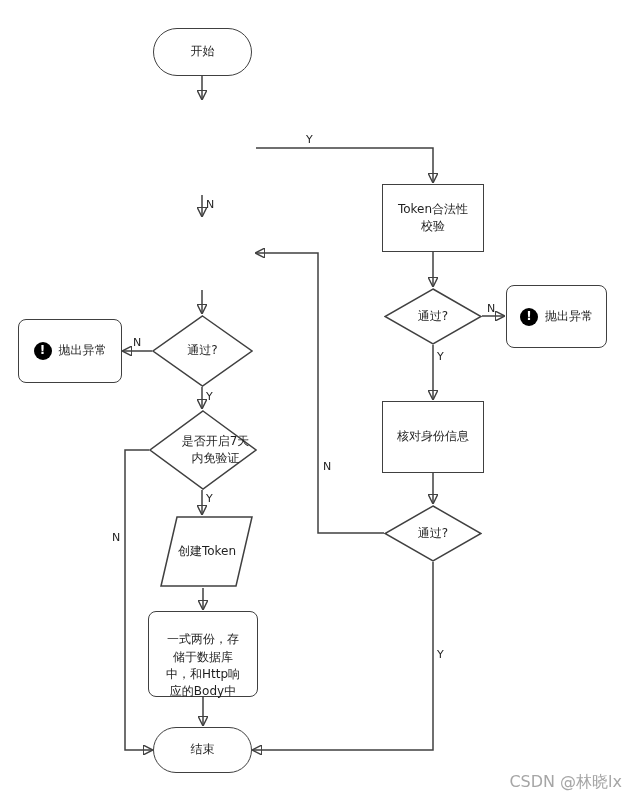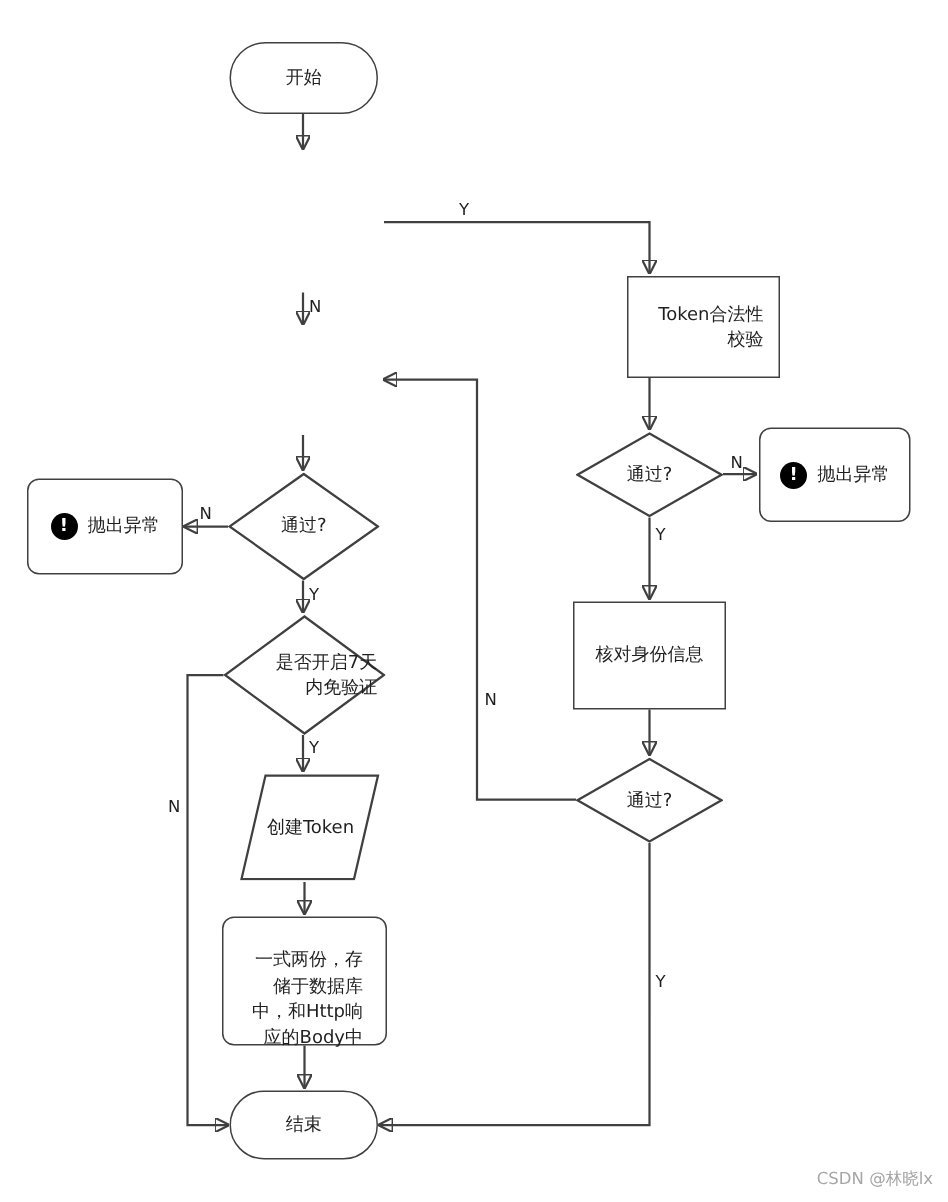--- a/index.html
+++ b/index.html
@@ -24,21 +24,21 @@
     stroke: #404040;
     stroke-width: 1.5;
   }
   .node {
     position: absolute;
     display: flex;
     align-items: center;
     justify-content: center;
     font-size: 12px;
     line-height: 1.45;
-    text-align: right;
+    text-align: center;
     color: #1f1f1f;
   }
   .rect {
     background: #ffffff;
     border: 1.5px solid #404040;
   }
   .r8  { border-radius: 8px; }
   .r10 { border-radius: 10px; }
   .stadium {
     background: #ffffff;
@@ -74,21 +74,21 @@
     font-weight: bold;
     font-size: 12px;
     flex: 0 0 auto;
     position: relative;
     z-index: 1;
   }
   .watermark {
     position: absolute;
     right: 10px;
     bottom: 8px;
-    font-size: 11px;
+    font-size: 16px;
     color: #a6a6a6;
     z-index: 3;
   }
 </style>
 </head>
 <body>
 
 <div class="canvas">
 
   <svg class="edges" width="632" height="801">
@@ -113,21 +113,21 @@
     <path d="M149,450 L125,450 L125,750 L152,750" marker-end="url(#arw)"></path>
     <path d="M203,588 L203,609" marker-end="url(#arw)"></path>
     <path d="M203,697 L203,725" marker-end="url(#arw)"></path>
   </svg>
 
   <div class="node stadium" style="left:153px;top:28px;width:99px;height:48px;">
     <span class="lbl">开始</span>
   </div>
 
 
-  <div class="node rect" style="left:382px;top:184px;width:102px;height:68px;margin-left:36px;">
+  <div class="node rect" style="left:382px;top:184px;width:102px;height:68px;">
     <span class="lbl" style="width:80px;">Token合法性校验</span>
   </div>
 
 
   <div class="node" style="left:152px;top:315px;width:101px;height:72px;">
     <svg class="shape" width="101" height="72">
       <polygon points="50.5,1 100,36 50.5,71 1,36"></polygon>
     </svg>
     <span class="lbl">通过?</span>
   </div>

